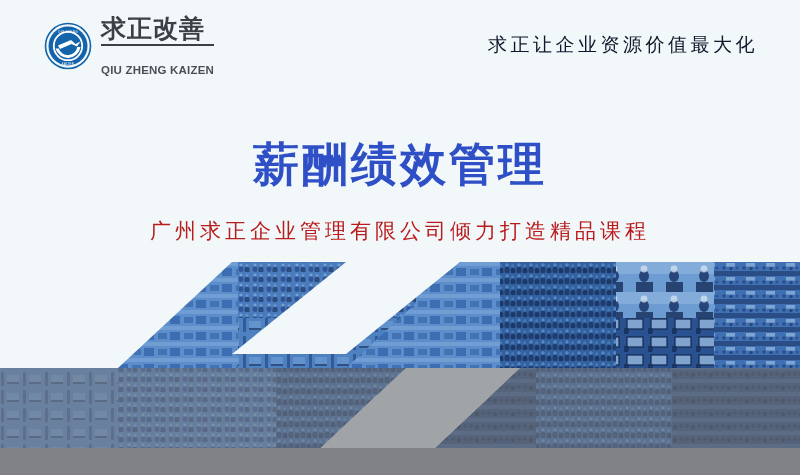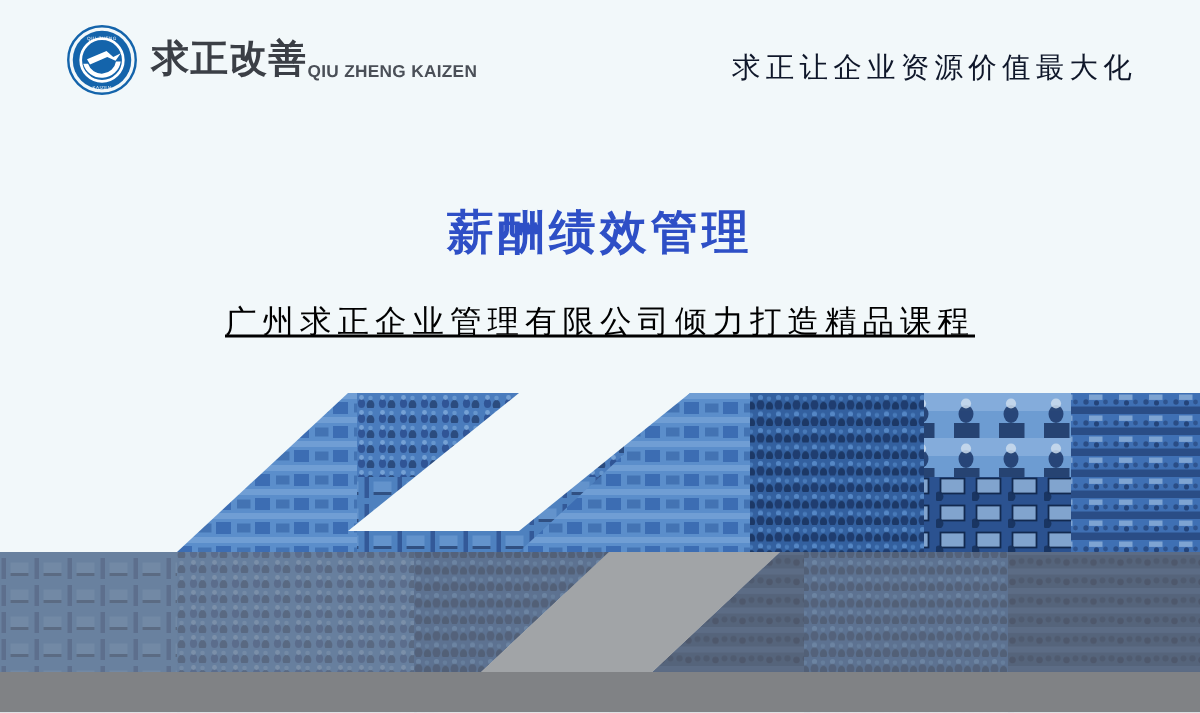--- a/index.html
+++ b/index.html
@@ -20,21 +20,21 @@
   .header {
     position:absolute; top:0; left:0;
     width:800px; height:92px;
     z-index:30;
   }
   .brand {
     position:absolute; left:44px; top:16px;
     display:flex; align-items:center; gap:9px;
   }
   .brand-mark { width:48px; height:48px; position:relative; flex:0 0 48px; }
-  .brand-text { display:flex; flex-direction:row; align-items:stretch; }
+  .brand-text { display:flex; flex-direction:column; align-items:stretch; }
   .brand-cn {
     font-size:25px; font-weight:bold; color:#3b3f46;
     letter-spacing:1px; line-height:1.05;
     font-family:"DejaVu Sans","Liberation Sans",sans-serif;
     white-space:nowrap;
   }
   .brand-rule {
     height:2px; background:#3b3f46; margin:2px 0 2px 0;
   }
   .brand-en {
@@ -49,29 +49,28 @@
     font-family:"DejaVu Sans","Liberation Sans",sans-serif;
     white-space:nowrap;
   }
 
   
   .title-block {
     position:absolute; left:0; top:138px; width:800px;
     text-align:center; z-index:25;
   }
   .main-title {
-    font-size:31px; font-weight:bold; color:#2e4fc6;
+    font-size:46px; font-weight:bold; color:#2e4fc6;
     letter-spacing:3px; line-height:1.15;
     font-family:"DejaVu Sans","Liberation Sans",sans-serif;
   }
   .sub-title {
     margin-top:26px;
-    font-size:21px; color:#000000; letter-spacing:4px;
-    font-family:"DejaVu Sans","Liberation Sans",sans-serif;
-    text-decoration:underline;
+    font-size:21px; color:#b91c1c; letter-spacing:4px;
+    font-family:"DejaVu Sans","Liberation Sans",sans-serif;
   }
 
   
   .collage {
     position:absolute; left:0; top:262px;
     width:800px; height:213px;
     z-index:5;
   }
   .collage svg { display:block; width:800px; height:213px; }
 

